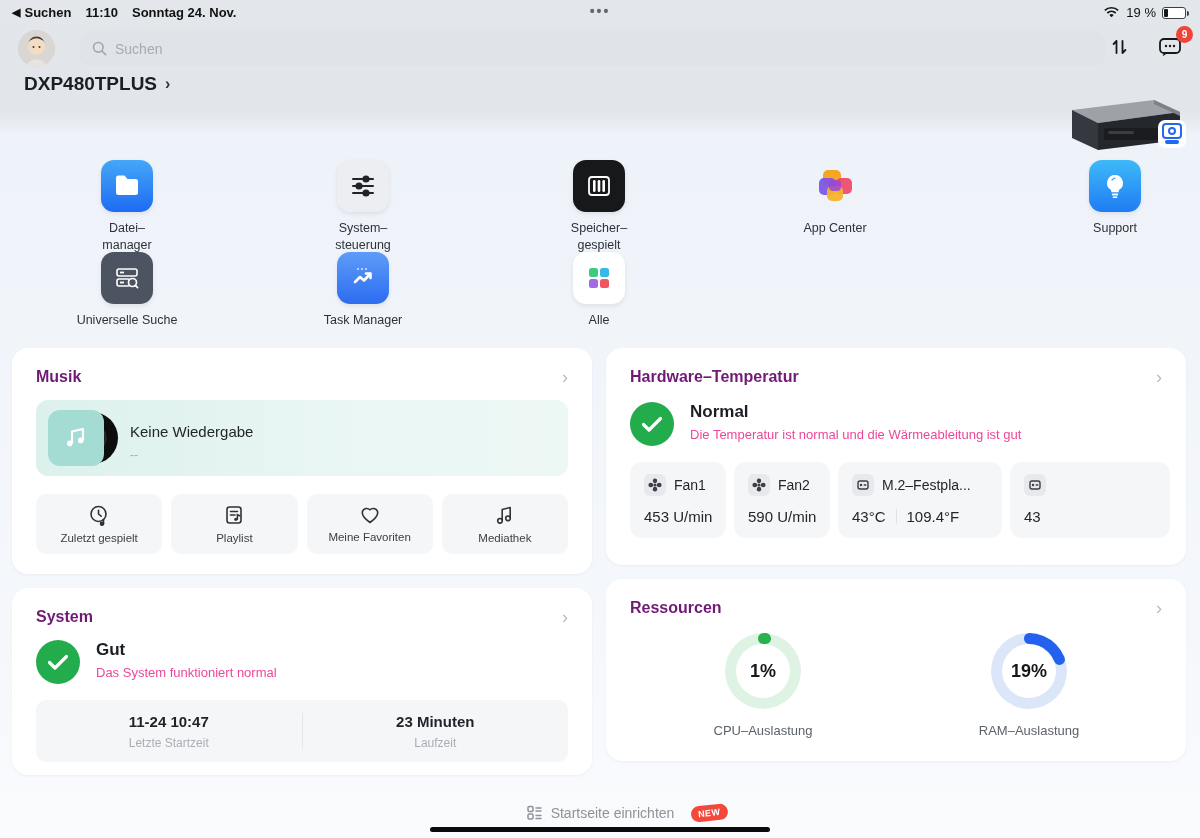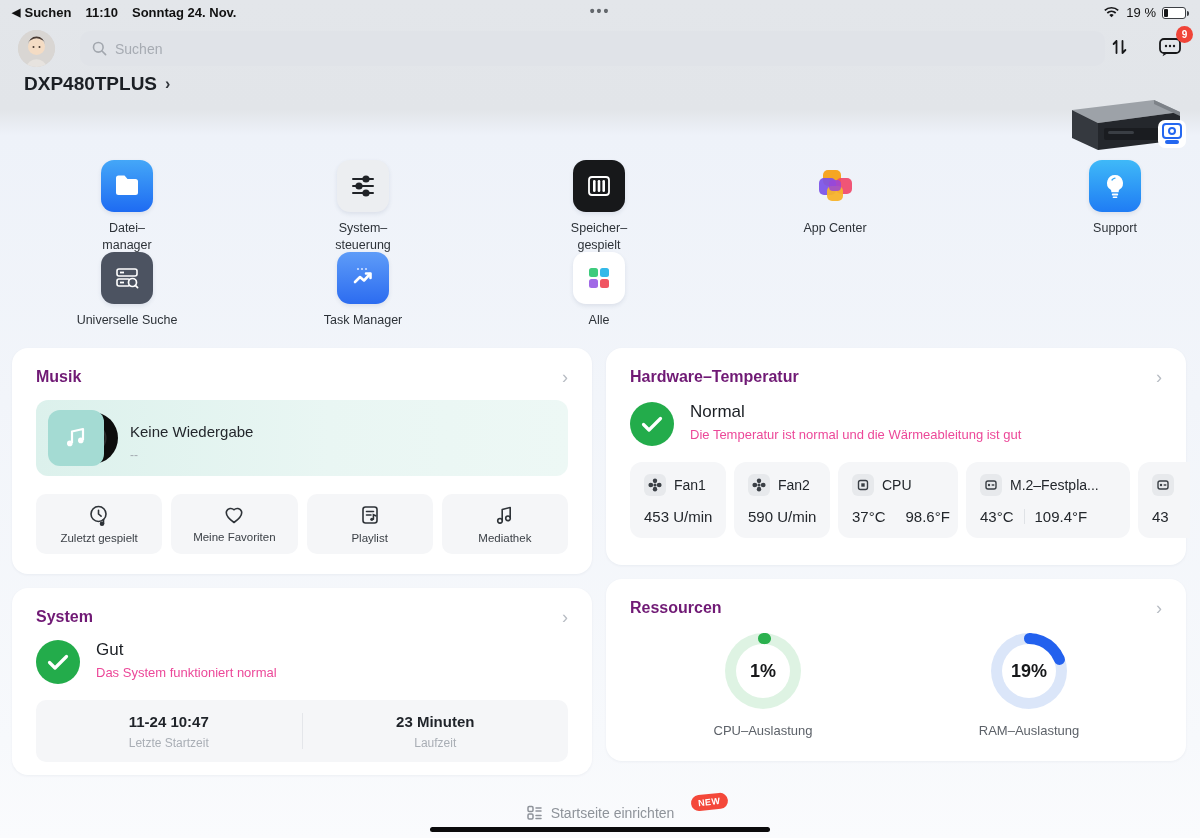--- a/index.html
+++ b/index.html
@@ -57,21 +57,21 @@
   .np-txt { margin-left:26px; }
   .np-title { font-size:15px; color:#23272c;margin-top:8px; }
   .np-sub { font-size:12px; color:#a4aab1; margin-top:8px; }
   .mbtns { display:flex; gap:9px; margin-top:18px; }
   .mbtn { flex:1; height:60px; background:#f5f6f8; border-radius:10px; display:flex; flex-direction:column; align-items:center; justify-content:center; gap:6px; }
   .mbtn .bl { font-size:11.5px; color:#3c4147; }
 
   
   .statrow { display:flex; align-items:flex-start; gap:16px; margin-top:16px; }
   .okcirc { width:44px; height:44px; border-radius:50%; background:#23ac4b; flex:none; display:flex; align-items:center; justify-content:center; }
-  .st-title { font-size:17px; font-weight:normal; color:#1b1f24; }
+  .st-title { font-size:17px; font-weight:bold; color:#1b1f24; }
   .st-sub { font-size:13px; color:#ec4899; margin-top:5px; }
 
   
   .sensors { display:flex; gap:8px; margin-top:16px; width:560px; overflow:hidden; }
   .stile { flex:none; background:#f5f6f8; border-radius:12px; height:76px; padding:12px 14px; }
   .stile .top { display:flex; align-items:center; gap:8px; }
   .stile .nm { font-size:14px; color:#23272c; white-space:nowrap; }
   .stile .ic { width:22px; height:22px; border-radius:6px; background:#e7e9ec; display:flex; align-items:center; justify-content:center; }
   .stile .vals { margin-top:12px; display:flex; align-items:center; gap:10px; font-size:15px; color:#23272c; white-space:nowrap; }
   .stile .vd { width:1px; height:15px; background:#dfe2e6; }
@@ -86,21 +86,21 @@
   
   .gauges { display:flex; margin-top:16px; }
   .gwrap { flex:1; display:flex; flex-direction:column; align-items:center; }
   .gauge { width:76px; height:76px; border-radius:50%; position:relative; }
   .gauge .hole { position:absolute; left:11px; top:11px; width:54px; height:54px; border-radius:50%; background:#fff; display:flex; align-items:center; justify-content:center; font-size:18px; font-weight:bold; color:#17181a; }
   .cap { position:absolute; inset:0; }
   .cap-dot { position:absolute; left:32.5px; top:0; width:11px; height:11px; border-radius:50%; }
   .glabel { margin-top:14px; font-size:13px; color:#5d6269; }
 
   
-  .footer { position:absolute; left:0; right:0; top:804px; display:flex; justify-content:center; align-items:center; gap:8px; color:#8e939a; font-size:14px; }
+  .footer { position:absolute; left:0; right:0; top:804px; display:flex; justify-content:center; align-items:flex-end; gap:8px; color:#8e939a; font-size:14px; }
   .newbadge { position:absolute; margin-left:218px; margin-top:-22px; background:#f4483a; color:#fff; font-size:9px; font-weight:bold; padding:3px 7px; border-radius:9px; transform:rotate(-6deg); letter-spacing:.5px; }
   .homebar { position:absolute; left:430px; top:827px; width:340px; height:5px; border-radius:3px; background:#0b0b0c; }
 
   svg { display:block; }
 </style>
 </head>
 <body>
 
 <div class="statusbar">
   <div class="sb-left">
@@ -310,36 +310,36 @@
             <circle cx="10.5" cy="10" r="7.5"></circle>
             <path d="M10.5 6.2 V10 l2.6 2.2"></path>
             <path d="M15.5 15.5 v4.2"></path>
             <circle cx="14" cy="19.7" r="1.5" fill="#2e3338"></circle>
           </svg>
         </span>
       <span class="bl">Zuletzt gespielt</span>
     </div>
     <div class="mbtn">
       <span>
-          <svg width="22" height="20" viewBox="0 0 22 20">
-            <path d="M11 17.5 C4 12.5 2.5 9 3.6 6.1 A4.6 4.6 0 0 1 11 4.8 A4.6 4.6 0 0 1 18.4 6.1 C19.5 9 18 12.5 11 17.5 Z" stroke="#2e3338" stroke-width="1.6" fill="none" stroke-linejoin="round"></path>
-          </svg>
-        </span>
-      <span class="bl">Meine Favoriten</span>
-    </div>
-    <div class="mbtn">
-      <span>
           <svg width="22" height="22" viewBox="0 0 22 22" stroke="#2e3338" stroke-width="1.6" fill="none" stroke-linecap="round">
             <rect x="4" y="3" width="14" height="16" rx="2.5"></rect>
             <path d="M7.5 7.5 h7 M7.5 11 h4.5"></path>
             <circle cx="12.8" cy="15.3" r="1.6" fill="#2e3338" stroke="none"></circle>
             <path d="M14.4 15.3 V10.8 l2.4 1"></path>
           </svg>
         </span>
       <span class="bl">Playlist</span>
+    </div>
+    <div class="mbtn">
+      <span>
+          <svg width="22" height="20" viewBox="0 0 22 20">
+            <path d="M11 17.5 C4 12.5 2.5 9 3.6 6.1 A4.6 4.6 0 0 1 11 4.8 A4.6 4.6 0 0 1 18.4 6.1 C19.5 9 18 12.5 11 17.5 Z" stroke="#2e3338" stroke-width="1.6" fill="none" stroke-linejoin="round"></path>
+          </svg>
+        </span>
+      <span class="bl">Meine Favoriten</span>
     </div>
     <div class="mbtn">
       <span>
           <svg width="22" height="22" viewBox="0 0 22 22">
             <path d="M8.2 16.5 V5.5 l8-2 V14" stroke="#2e3338" stroke-width="1.6" fill="none" stroke-linejoin="round"></path>
             <circle cx="6" cy="16.8" r="2.3" stroke="#2e3338" stroke-width="1.6" fill="none"></circle>
             <circle cx="14" cy="14.3" r="2.3" stroke="#2e3338" stroke-width="1.6" fill="none"></circle>
           </svg>
         </span>
       <span class="bl">Mediathek</span>
@@ -391,36 +391,20 @@
               <ellipse cx="2.8" cy="7" rx="2.4" ry="2.2"></ellipse>
               <ellipse cx="11.2" cy="7" rx="2.4" ry="2.2"></ellipse>
             </svg>
           </span>
           <span class="nm">Fan2</span>
         </div>
       <div class="vals">
           <span>590 U/min</span>
         </div>
     </div>
-    <div class="stile" style="width:120px;">
-      <div class="top">
-          <span class="ic">
-            <svg width="14" height="14" viewBox="0 0 14 14">
-              <rect x="2.5" y="2.5" width="9" height="9" rx="2" stroke="#3a3f45" stroke-width="1.4" fill="none"></rect>
-              <rect x="5.3" y="5.3" width="3.4" height="3.4" fill="#3a3f45"></rect>
-            </svg>
-          </span>
-          <span class="nm">CPU</span>
-        </div>
-      <div class="vals">
-          <span>37°C</span>
-          <span class="vd"></span>
-          <span>98.6°F</span>
-        </div>
-    </div>
     <div class="stile" style="width:164px;">
       <div class="top">
           <span class="ic">
             <svg width="14" height="14" viewBox="0 0 14 14">
               <rect x="2" y="3" width="10" height="8" rx="2" stroke="#3a3f45" stroke-width="1.4" fill="none"></rect>
               <circle cx="5" cy="7" r="1.2" fill="#3a3f45"></circle>
               <rect x="7.5" y="6.2" width="3" height="1.6" rx="0.8" fill="#3a3f45"></rect>
             </svg>
           </span>
           <span class="nm">M.2–Festpla...</span>

